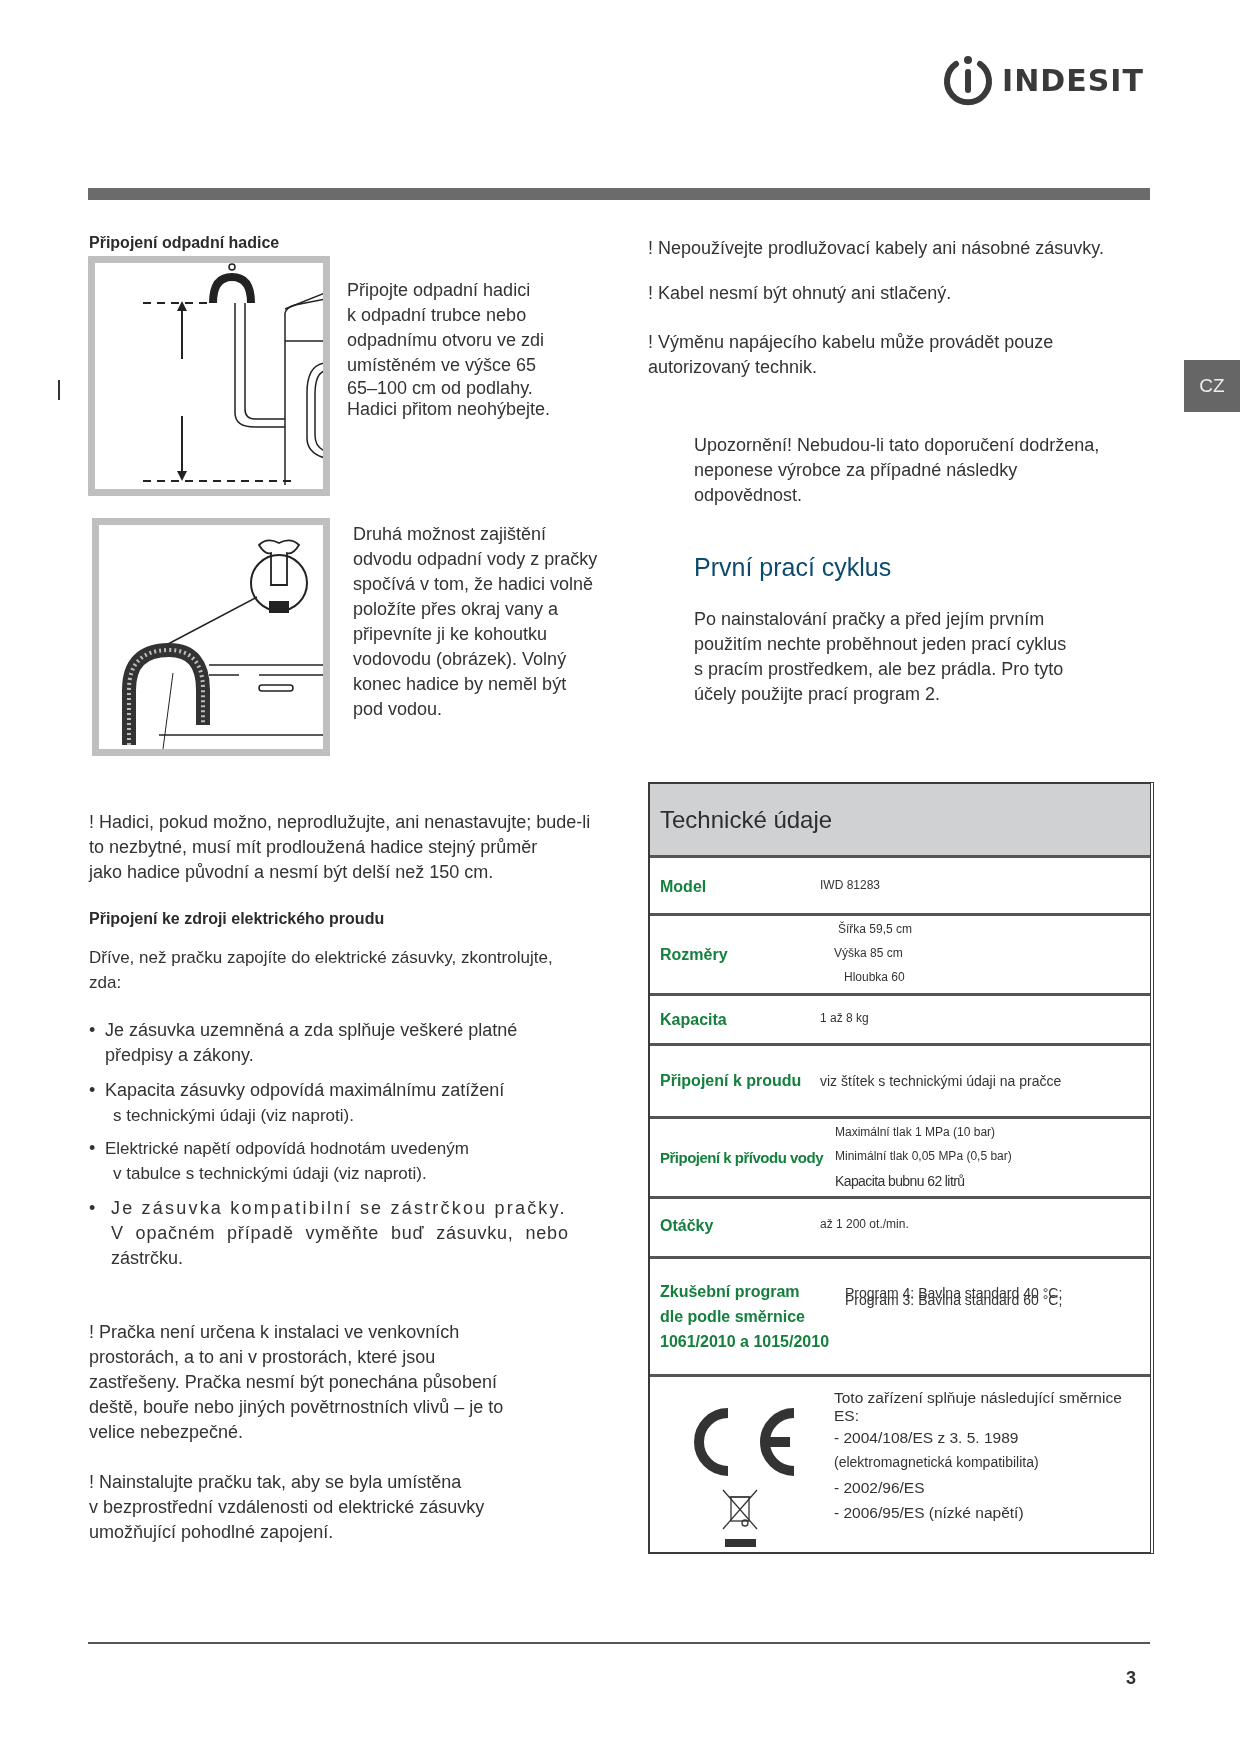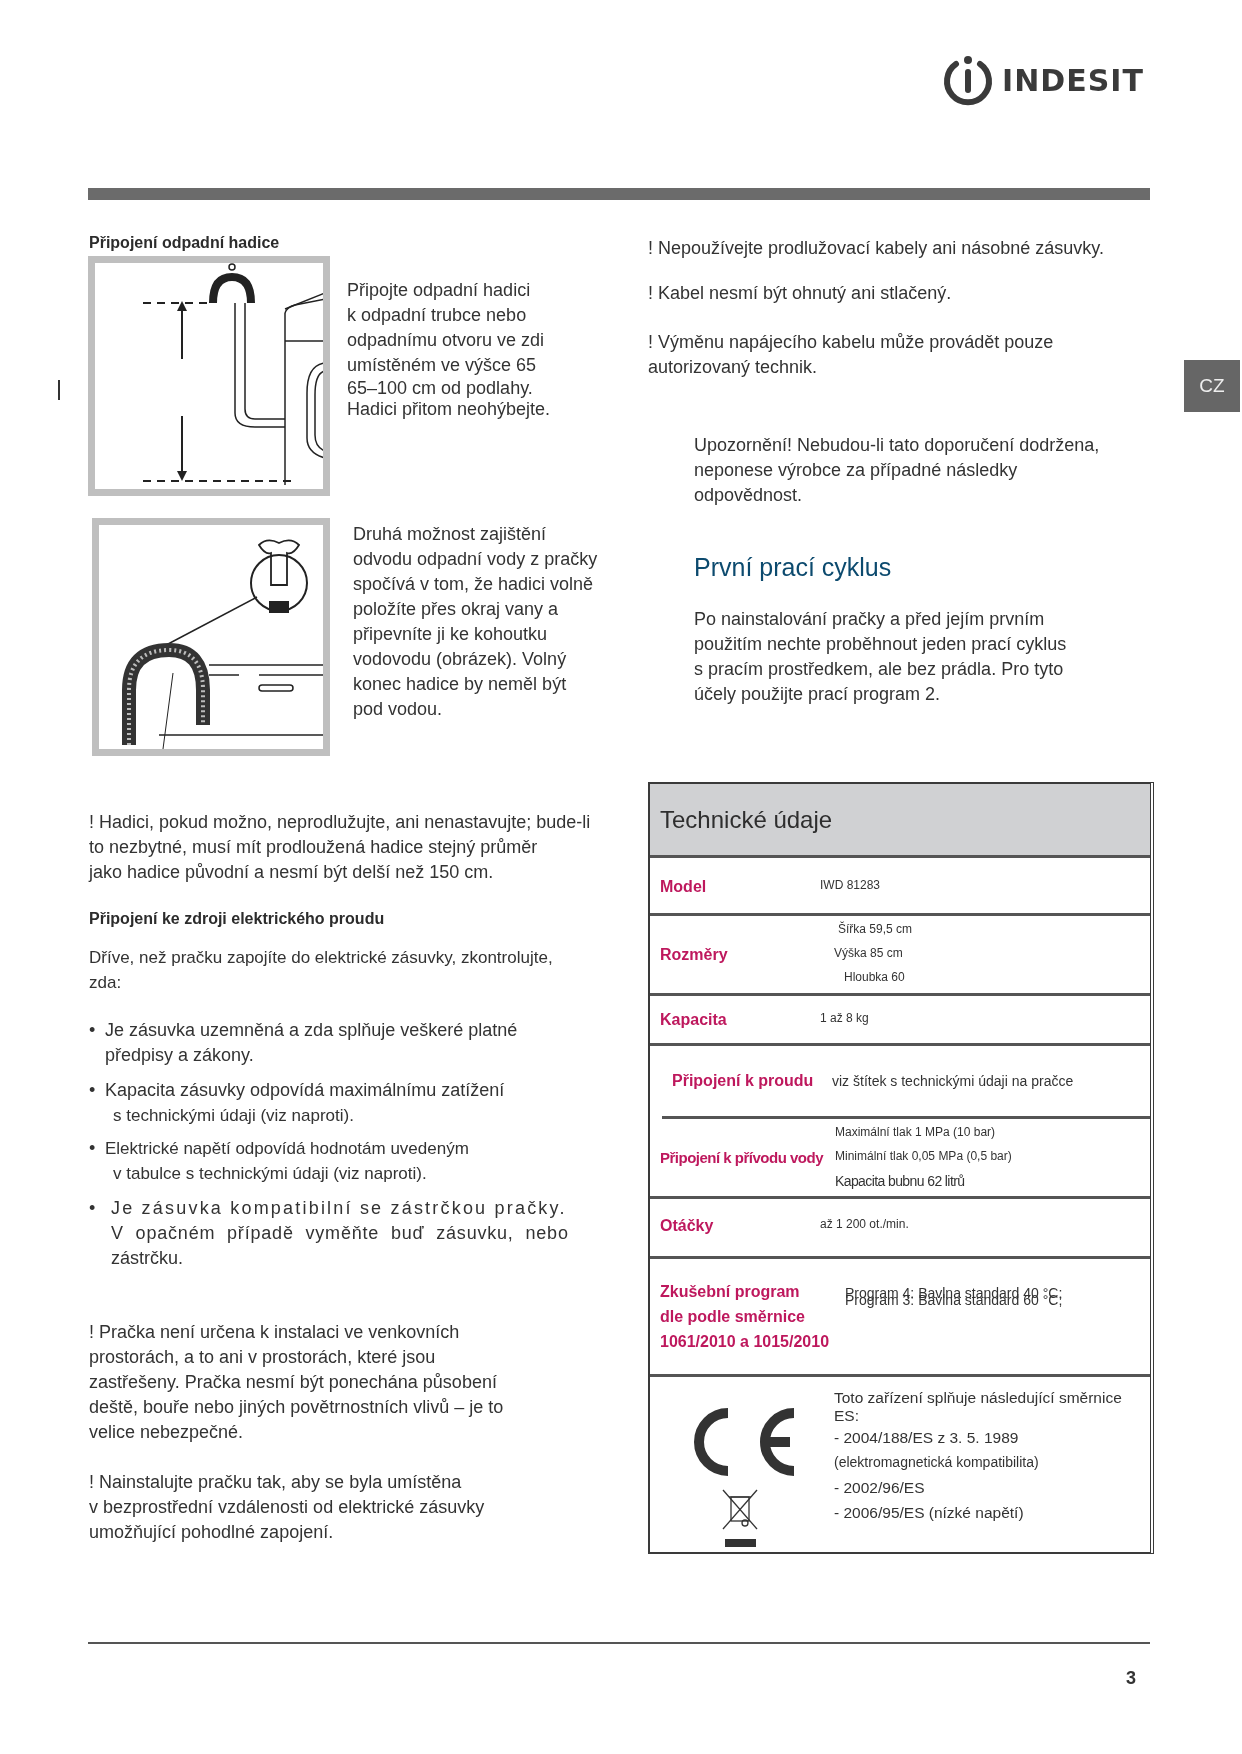--- a/index.html
+++ b/index.html
@@ -26,21 +26,21 @@
   .fig { border: 7px solid #bfbfbf; background: #fff; }
   .fig1 { left: 88px; top: 256px; width: 242px; height: 240px; }
   .fig2 { left: 92px; top: 518px; width: 238px; height: 238px; }
 
   .h-first { font-size: 25px; color: #0c4a6e; }
 
   
   .tech { left: 648px; top: 782px; width: 506px; height: 772px; border: 2px solid #3a3a3a; border-right: 4px double #3a3a3a; }
   .tech-head { height: 74px; background: #d0d1d3; border-bottom: 3px solid #555; display: flex; align-items: center; padding-left: 10px; font-size: 24px; color: #2e2e2e; }
   .trow { position: absolute; left: 0; right: 0; border-bottom: 3px solid #555; }
-  .tlabel { position: absolute; left: 10px; font-weight: bold; font-size: 16px; color: #be185d; }
+  .tlabel { position: absolute; left: 10px; font-weight: bold; font-size: 16px; color: #15803d; }
   .tval { position: absolute; left: 170px; font-size: 12px; color: #333; }
 
   .ce-text { font-size: 15.5px; color: #333; line-height: 25px; }
 </style>
 </head>
 <body>
 
 <div class="abs logo">
   <svg viewBox="0 0 56 56">
     <path d="M16 12 A21 21 0 1 0 40 12" fill="none" stroke="#3a3a3a" stroke-width="6" stroke-linecap="round"></path>
@@ -195,21 +195,21 @@
   <div class="trow" style="top:132px; height:80px;">
     <span class="tlabel" style="top:30px;">Rozměry</span>
     <span class="tval" style="top:6px; left:188px;">Šířka 59,5 cm</span>
     <span class="tval" style="top:30px; left:184px;text-align:right;">Výška 85 cm</span>
     <span class="tval" style="top:54px; left:194px;">Hloubka 60</span>
   </div>
   <div class="trow" style="top:212px; height:50px;">
     <span class="tlabel" style="top:15px;">Kapacita</span>
     <span class="tval" style="top:15px;">1 až 8 kg</span>
   </div>
-  <div class="trow" style="top:262px; height:73px;margin-left:12px;">
+  <div class="trow" style="top:262px; height:73px;">
     <span class="tlabel" style="top:26px;">Připojení k proudu</span>
     <span class="tval" style="top:27px; font-size:14px;">viz štítek s technickými údaji na pračce</span>
   </div>
   <div class="trow" style="top:335px; height:80px;">
     <span class="tlabel" style="top:30px; font-size:15px; letter-spacing:-0.5px;">Připojení k přívodu vody</span>
     <span class="tval" style="top:6px; left:185px;">Maximální tlak 1 MPa (10 bar)</span>
     <span class="tval" style="top:30px; left:185px;">Minimální tlak 0,05 MPa (0,5 bar)</span>
     <span class="tval" style="top:54px; left:185px; font-size:14px; letter-spacing:-0.6px;">Kapacita bubnu 62 litrů</span>
   </div>
   <div class="trow" style="top:415px; height:60px;">
@@ -236,21 +236,21 @@
       <line x1="3" y1="3" x2="37" y2="42" stroke="#333" stroke-width="1.3"></line>
       <line x1="37" y1="3" x2="3" y2="42" stroke="#333" stroke-width="1.3"></line>
       <rect x="11" y="10" width="18" height="24" fill="none" stroke="#333" stroke-width="1.3"></rect>
       <line x1="9" y1="10" x2="31" y2="10" stroke="#333" stroke-width="1.3"></line>
       <circle cx="25" cy="36" r="3" fill="none" stroke="#333" stroke-width="1.3"></circle>
       <rect x="5" y="52" width="31" height="8" fill="#333"></rect>
     </svg>
     <div class="ce-text" style="position:absolute; left:184px; top:12px; width:320px;">
       <div style="line-height:18px;">Toto zařízení splňuje následující směrnice</div>
       <div style="line-height:18px;">ES:</div>
-      <div>- 2004/188/ES z 3. 5. 1989</div>
+      <div>- 2004/108/ES z 3. 5. 1989</div>
       <div style="font-size:14px;">(elektromagnetická kompatibilita)</div>
       <div>- 2002/96/ES</div>
       <div>- 2006/95/ES (nízké napětí)</div>
     </div>
   </div>
 </div>
 
 <div class="abs bottom-rule"></div>
 <div class="abs page-number">3</div>
 

